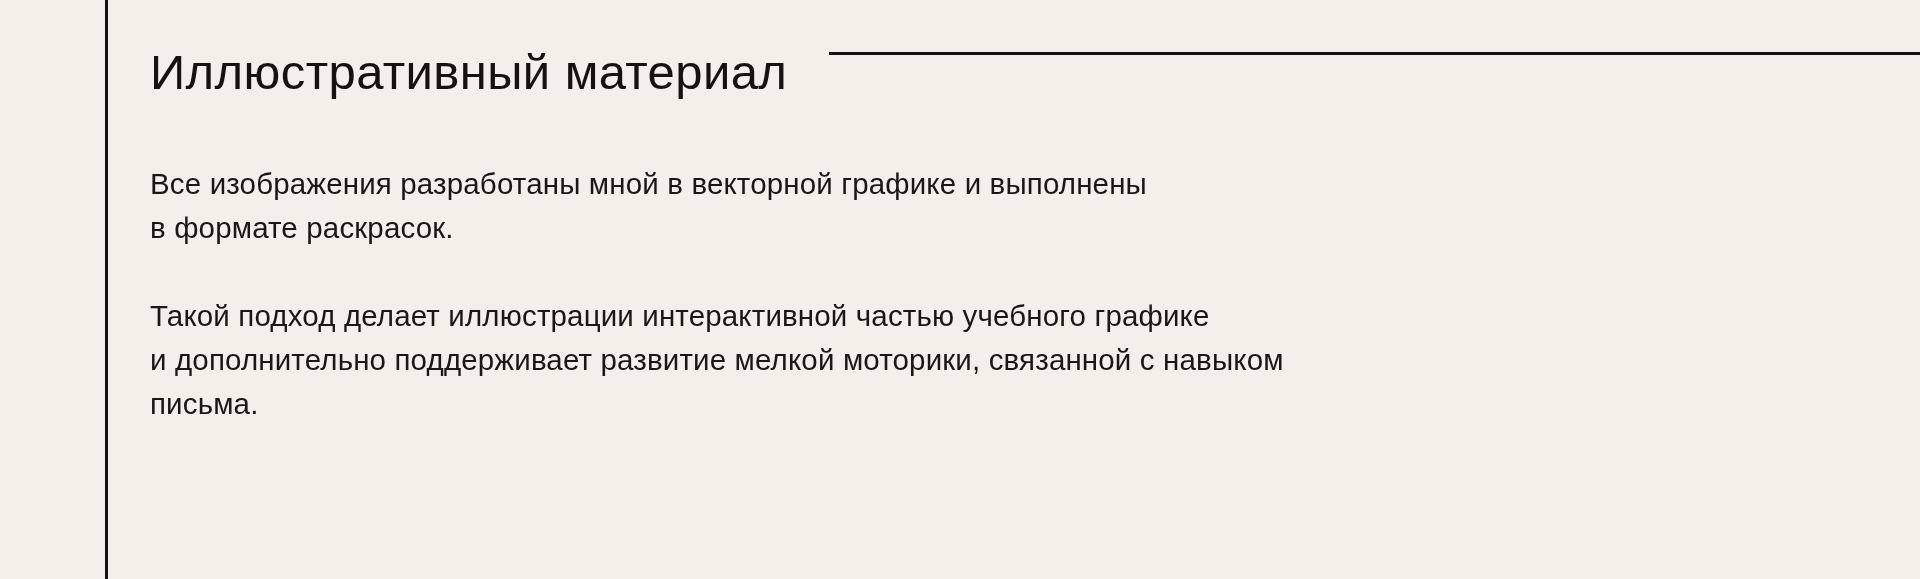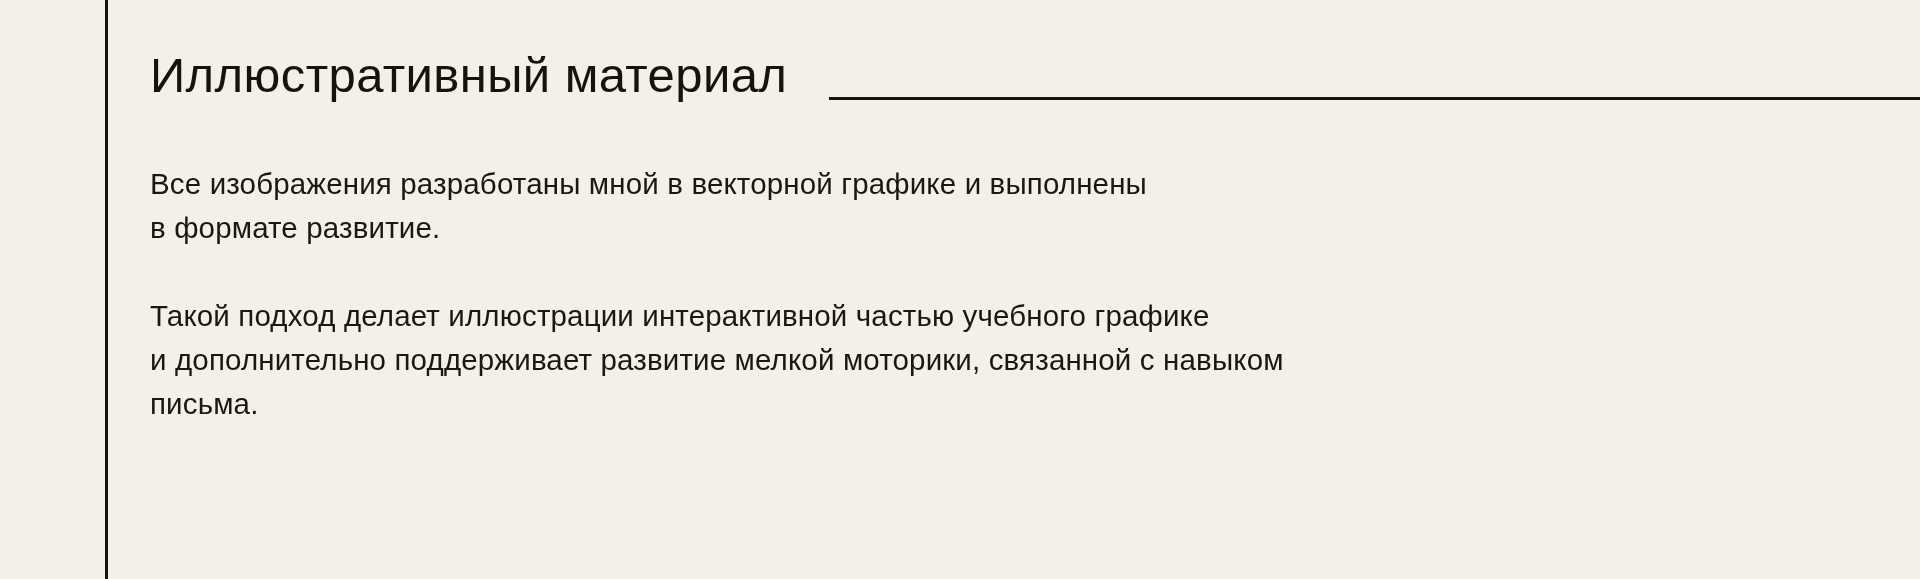--- a/index.html
+++ b/index.html
@@ -30,25 +30,25 @@
     top: 0;
     width: 3px;
     height: 579px;
     background: #16130f;
   }
 
   
   .header {
     position: absolute;
     left: 150px;
-    top: 30px;
+    top: 48px;
     right: 0;
     height: 70px;
     display: flex;
-    align-items: flex-end;
+    align-items: flex-start;
   }
 
   .page-title {
     font-size: 49px;
     font-weight: 400;
     line-height: 1;
     color: #16130f;
     letter-spacing: 0.4px;
     white-space: nowrap;
     margin: 0;
@@ -92,19 +92,19 @@
 
   <div class="left-rule"></div>
 
   <div class="header">
     <h1 class="page-title">Иллюстративный материал</h1>
     <div class="title-rule"></div>
   </div>
 
   <div class="body-copy">
     <p class="para">Все изображения разработаны мной в векторной графике и выполнены
-в формате развитие.</p>
+в формате раскрасок.</p>
     <p class="para">Такой подход делает иллюстрации интерактивной частью учебного графике
 и дополнительно поддерживает развитие мелкой моторики, связанной с навыком
 письма.</p>
   </div>
 
 </div>
 
 </body></html>

